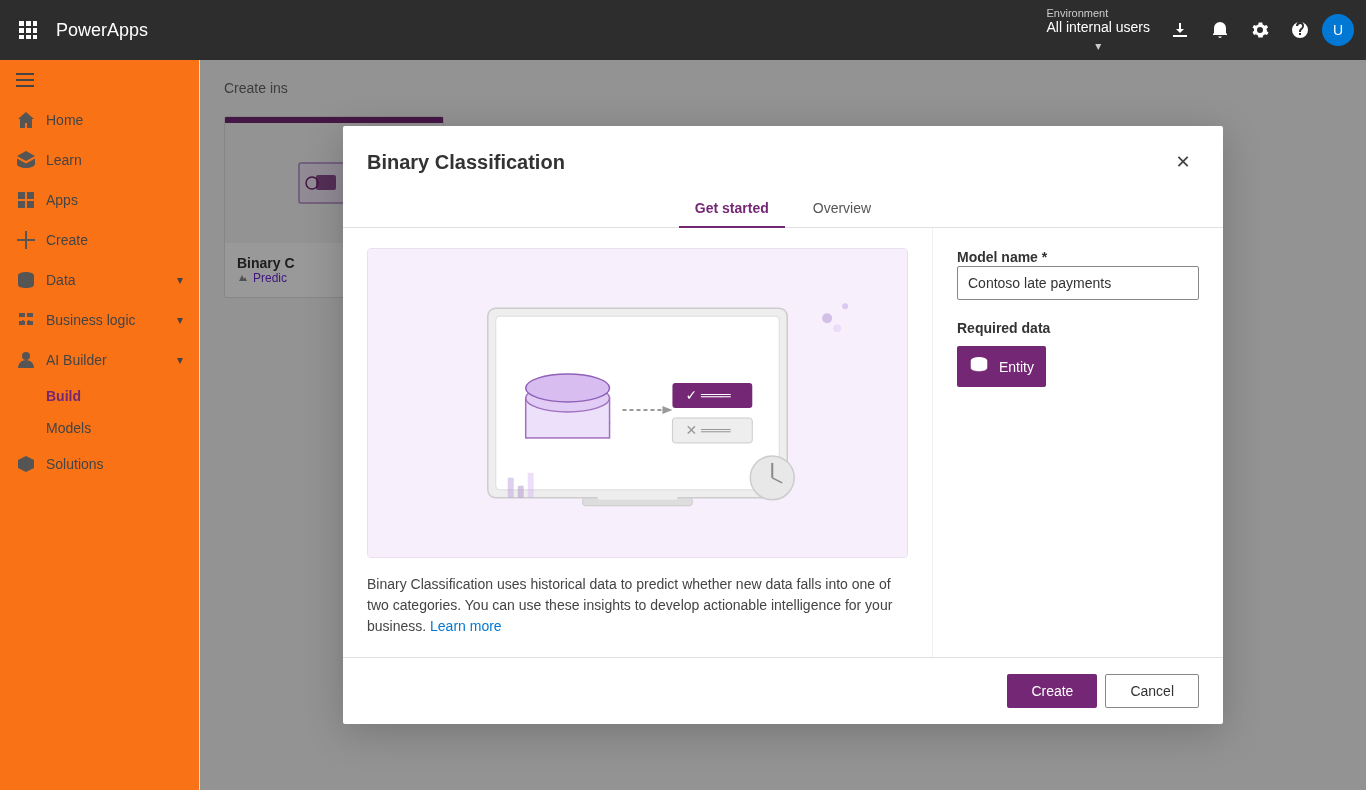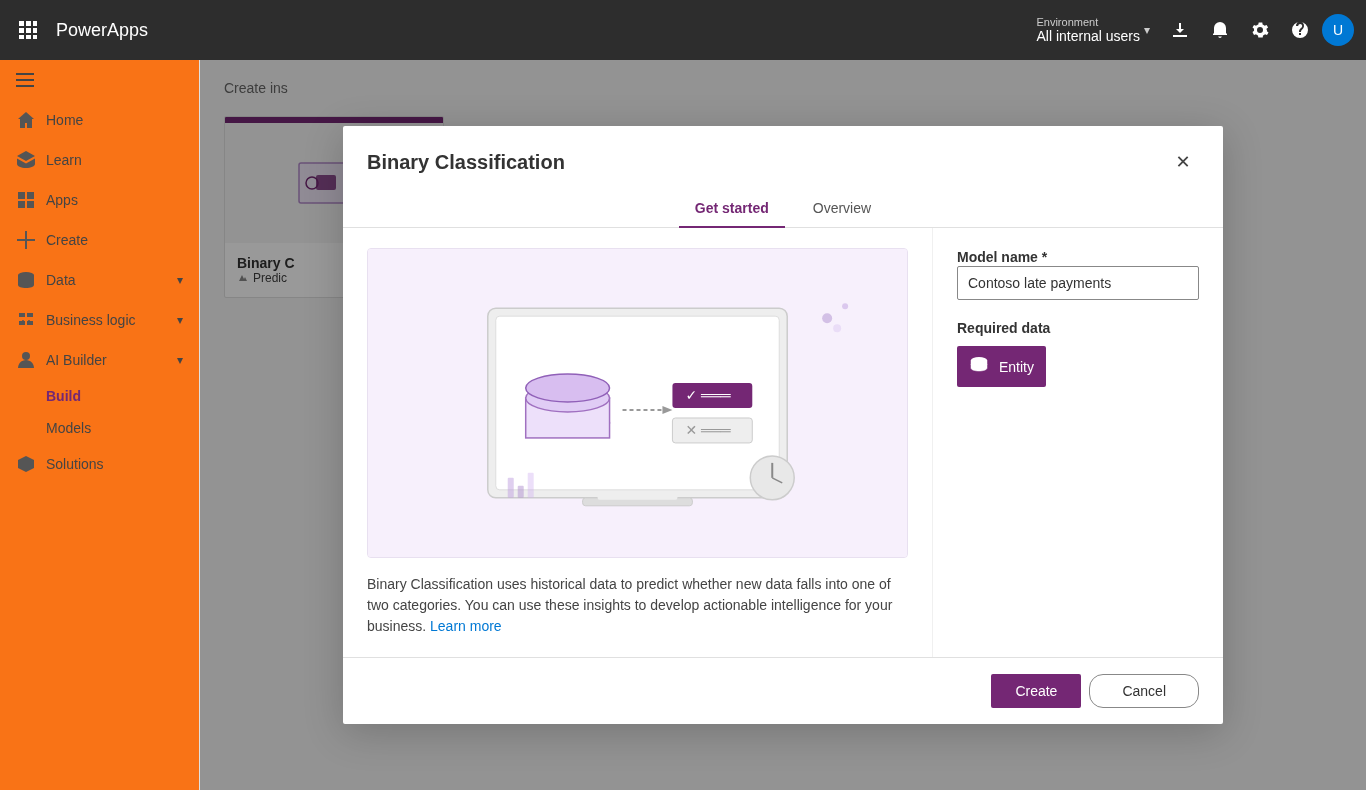--- a/index.html
+++ b/index.html
@@ -16,21 +16,21 @@
       flex-shrink: 0;
     }
     .topbar-waffle {
       width: 32px; height: 32px;
       display: flex; align-items: center; justify-content: center;
       cursor: pointer; color: #fff;
     }
     .topbar-logo { color: #fff; font-size: 18px; font-weight: 400; margin-right: auto; }
     .topbar-env {
       display: flex; align-items: center; gap: 4px;
-      color: #fff; font-size: 12px; cursor: pointer;
+      color: #fff; font-size: 12px; cursor: pointer; flex-direction: column;
     }
     .topbar-env .env-name { font-size: 14px; }
     .topbar-icons { display: flex; align-items: center; gap: 4px; }
     .topbar-icon-btn {
       width: 36px; height: 36px;
       display: flex; align-items: center; justify-content: center;
       color: #fff; cursor: pointer; border-radius: 2px;
       font-size: 16px;
     }
     .avatar {
@@ -84,21 +84,21 @@
       border: 1px solid #e0e0e0;
       border-radius: 2px;
       width: 220px;
       overflow: hidden;
       cursor: pointer;
     }
     .card-header-bar { height: 6px; background: #742774; }
     .card-img { height: 120px; background: #f5f5f5; display: flex; align-items: center; justify-content: center; }
     .card-body { padding: 12px; }
     .card-title { font-size: 14px; font-weight: 600; color: #333; }
-    .card-meta { font-size: 12px; color: #404040; display: flex; align-items: center; gap: 4px; }
+    .card-meta { font-size: 12px; color: #6d28d9; display: flex; align-items: center; gap: 4px; }
 
     
     .modal-overlay {
       position: absolute; top: 0; left: 0; right: 0; bottom: 0;
       background: rgba(0,0,0,0.4);
       display: flex; align-items: center; justify-content: center;
       z-index: 100;
     }
     .modal {
       background: #fff;
@@ -171,21 +171,21 @@
       display: flex; justify-content: flex-end; gap: 8px;
       padding: 16px 24px;
       border-top: 1px solid #e0e0e0;
     }
     .btn-primary {
       background: #742774; color: #fff; border: none;
       padding: 8px 24px; font-size: 14px; cursor: pointer; border-radius: 2px;
     }
     .btn-secondary {
       background: #fff; color: #333; border: 1px solid #888;
-      padding: 8px 32px; font-size: 14px; cursor: pointer; border-radius: 14px;
+      padding: 8px 24px; font-size: 14px; cursor: pointer; border-radius: 2px;
     }
   </style>
 </head>
 <body>
 
 <div class="topbar">
   <div class="topbar-waffle">
     <svg width="18" height="18" viewBox="0 0 18 18" fill="white">
       <rect x="0" y="0" width="5" height="5"></rect>
         <rect x="7" y="0" width="5" height="5"></rect>

